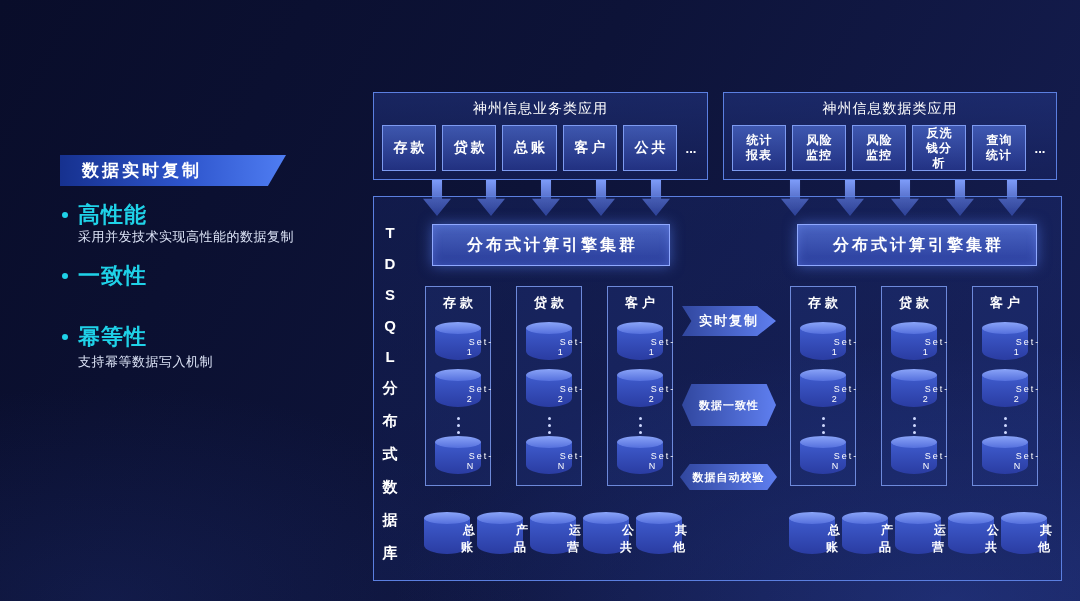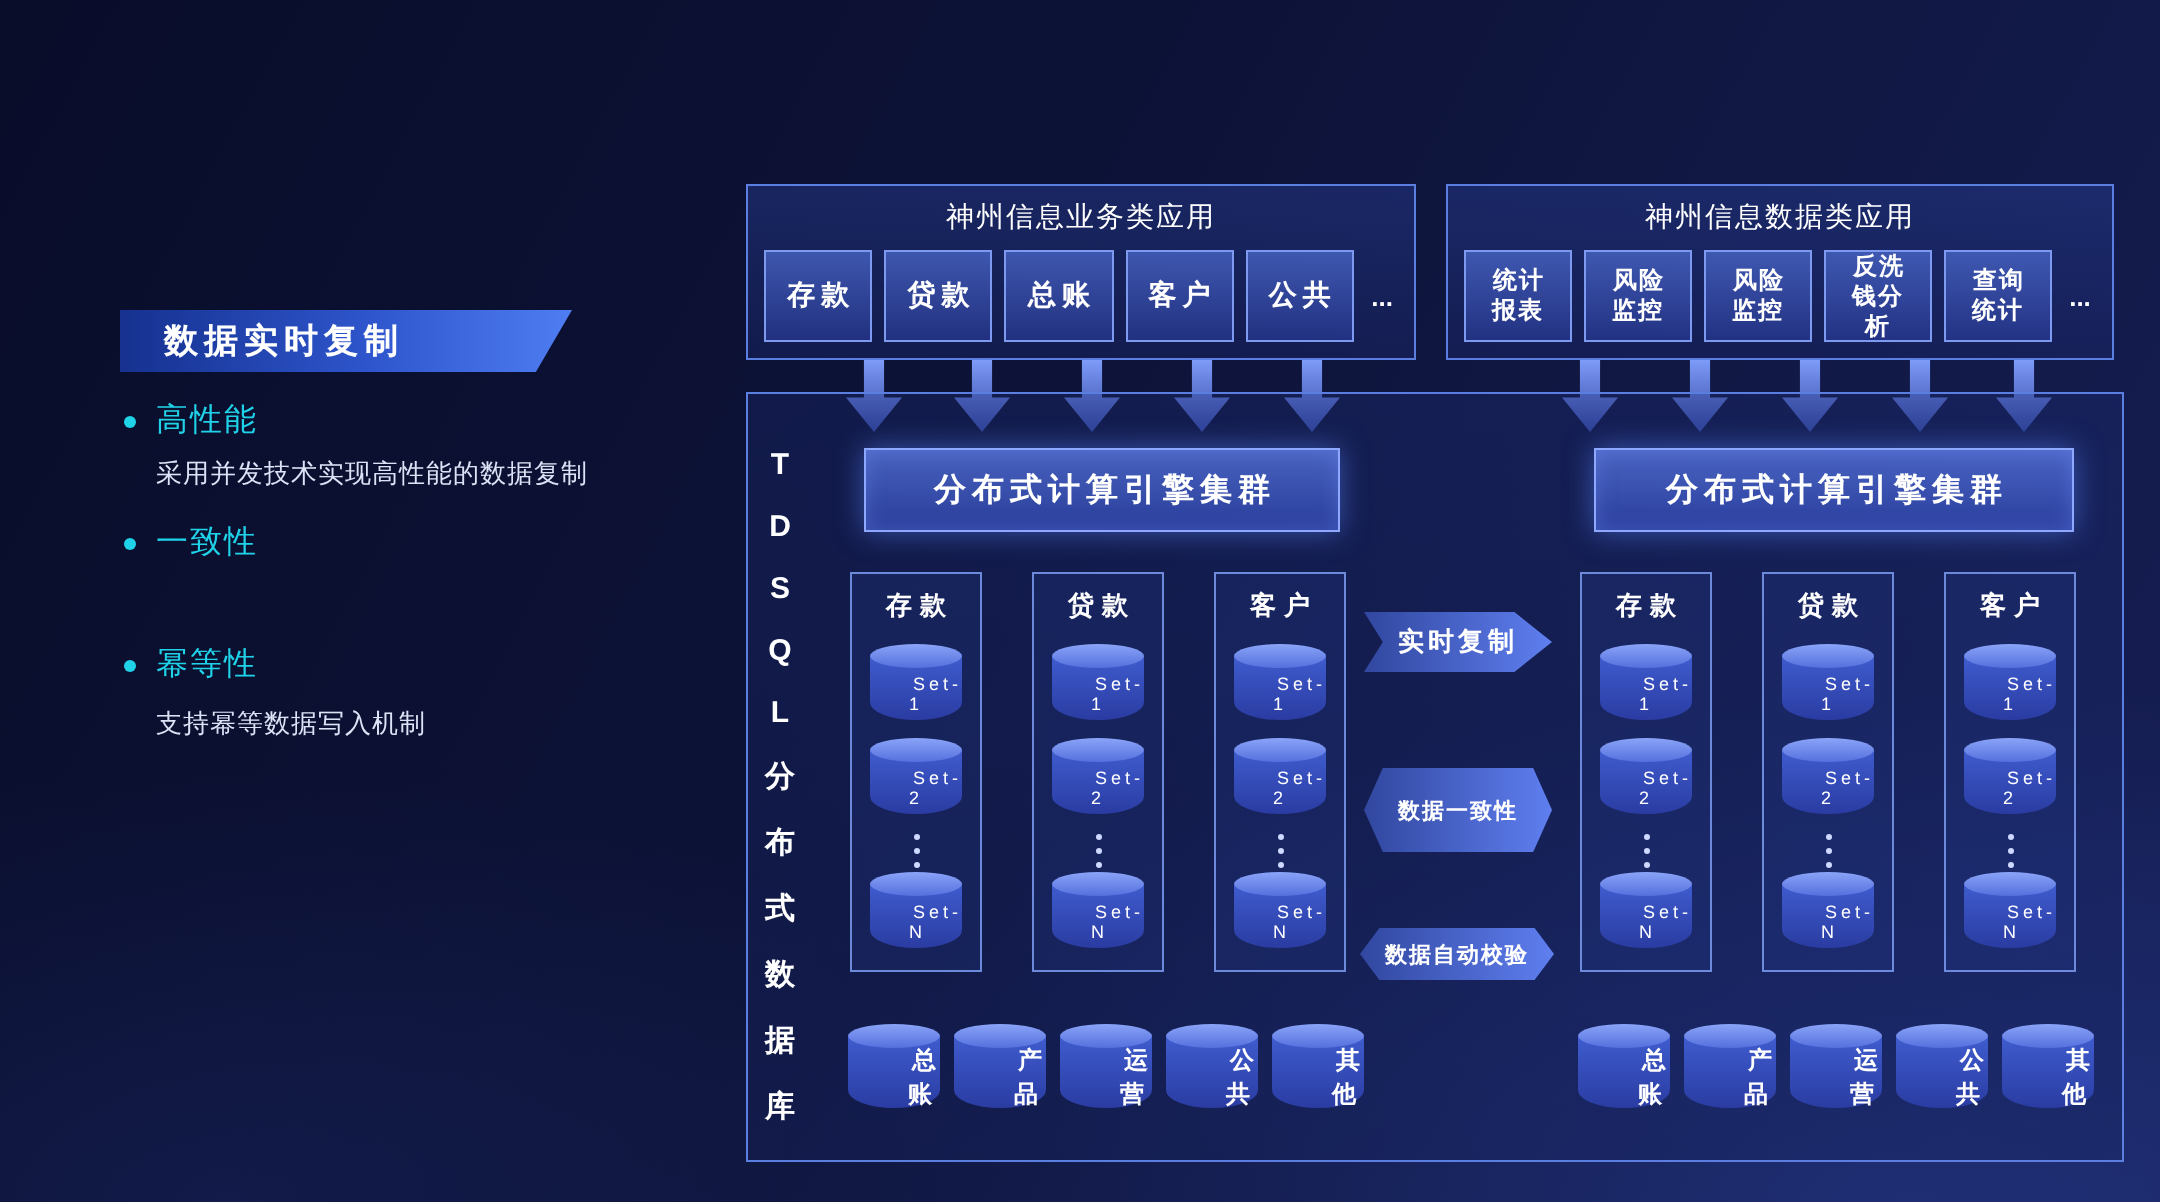--- a/index.html
+++ b/index.html
@@ -19,21 +19,21 @@
   
   .banner {
     position:absolute; left:60px; top:155px; width:226px; height:31px;
     display:flex; align-items:center; padding-left:22px;
     background:linear-gradient(90deg,#16318f 0%, #2e55cc 55%, #4f7df2 100%);
     clip-path:polygon(0 0, 100% 0, 92% 100%, 0 100%);
     font-size:17px; font-weight:bold; letter-spacing:3px;
   }
   .bullet { position:absolute; left:62px; display:flex; align-items:center; gap:10px; }
   .bullet .dot { width:6px; height:6px; border-radius:50%; background:#1fd2e8; }
-  .bullet .heading { font-size:16px; font-weight:normal; color:#1fd2e8; letter-spacing:1px;text-align:right; }
+  .bullet .heading { font-size:22px; font-weight:bold; color:#1fd2e8; letter-spacing:1px;text-align:right; }
   .bullet-desc { position:absolute; left:78px; font-size:13px; color:#dce3f6; letter-spacing:0.5px; }
 
   
   .app-box {
     position:absolute; top:92px; height:88px; border:1px solid #5b7fe0;
     background:linear-gradient(180deg, rgba(40,62,150,0.45), rgba(25,38,105,0.45));
   }
   .app-title { text-align:center; font-size:14px; padding-top:7px; letter-spacing:1px; }
   .app-items { display:flex; align-items:stretch; gap:6px; padding:7px 8px 0 8px; }
   .app-item {
@@ -75,21 +75,21 @@
     position:absolute; top:286px; width:66px; height:200px;
     border:1px solid rgba(125,155,240,0.85); background:rgba(40,62,150,0.22);
     display:flex; flex-direction:column; align-items:center;
   }
   .col-title { margin-top:7px; font-size:13px; font-weight:bold; letter-spacing:4px; text-indent:4px; }
 
   .cyl {
     position:relative; width:46px; height:32px;
     background:linear-gradient(180deg,#3f5cce 0%, #2a3ca2 100%);
     border-bottom-left-radius:50% 9px; border-bottom-right-radius:50% 9px;
-    display:flex; align-items:center; justify-content:flex-end;padding-left:44px;
+    display:flex; align-items:center; justify-content:center;padding-left:44px;
   }
   .cyl::before {
     content:""; position:absolute; left:0; top:-6px; width:100%; height:12px;
     border-radius:50%; background:linear-gradient(180deg,#8aa4f8,#5570dd);
   }
   .cyl .lbl { position:relative; font-size:9px; letter-spacing:2px; text-indent:2px; padding-top:5px; color:#fff; }
   .set1 { margin-top:16px; }
   .set2 { margin-top:15px; }
   .setn { margin-top:8px; }
   .vdots { display:flex; flex-direction:column; gap:4px; margin-top:10px; }

